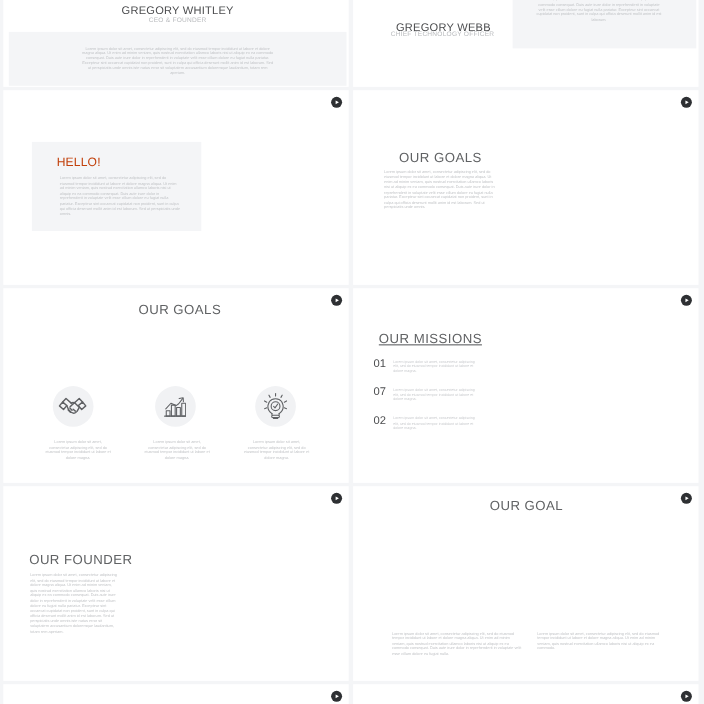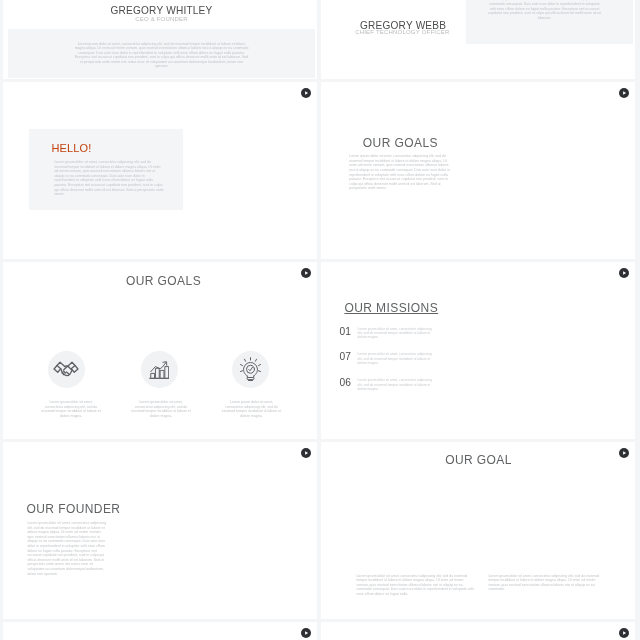--- a/index.html
+++ b/index.html
@@ -198,21 +198,21 @@
       <div class="missions">
         <div class="m">
           <div class="num">01</div>
           <div class="body">Lorem ipsum dolor sit amet, consectetur adipiscing elit, sed do eiusmod tempor incididunt ut labore et dolore magna.</div>
         </div>
         <div class="m">
           <div class="num">07</div>
           <div class="body">Lorem ipsum dolor sit amet, consectetur adipiscing elit, sed do eiusmod tempor incididunt ut labore et dolore magna.</div>
         </div>
         <div class="m">
-          <div class="num">06</div>
+          <div class="num">02</div>
           <div class="body">Lorem ipsum dolor sit amet, consectetur adipiscing elit, sed do eiusmod tempor incididunt ut labore et dolore magna.</div>
         </div>
       </div>
       <div class="playbtn">
           <svg width="10" height="10" viewBox="0 0 20 20">
             <path d="M8.2 6.6 L14.2 10 L8.2 13.4 Z" fill="#ffffff"></path>
           </svg>
         </div>
     </div>
   </div>

